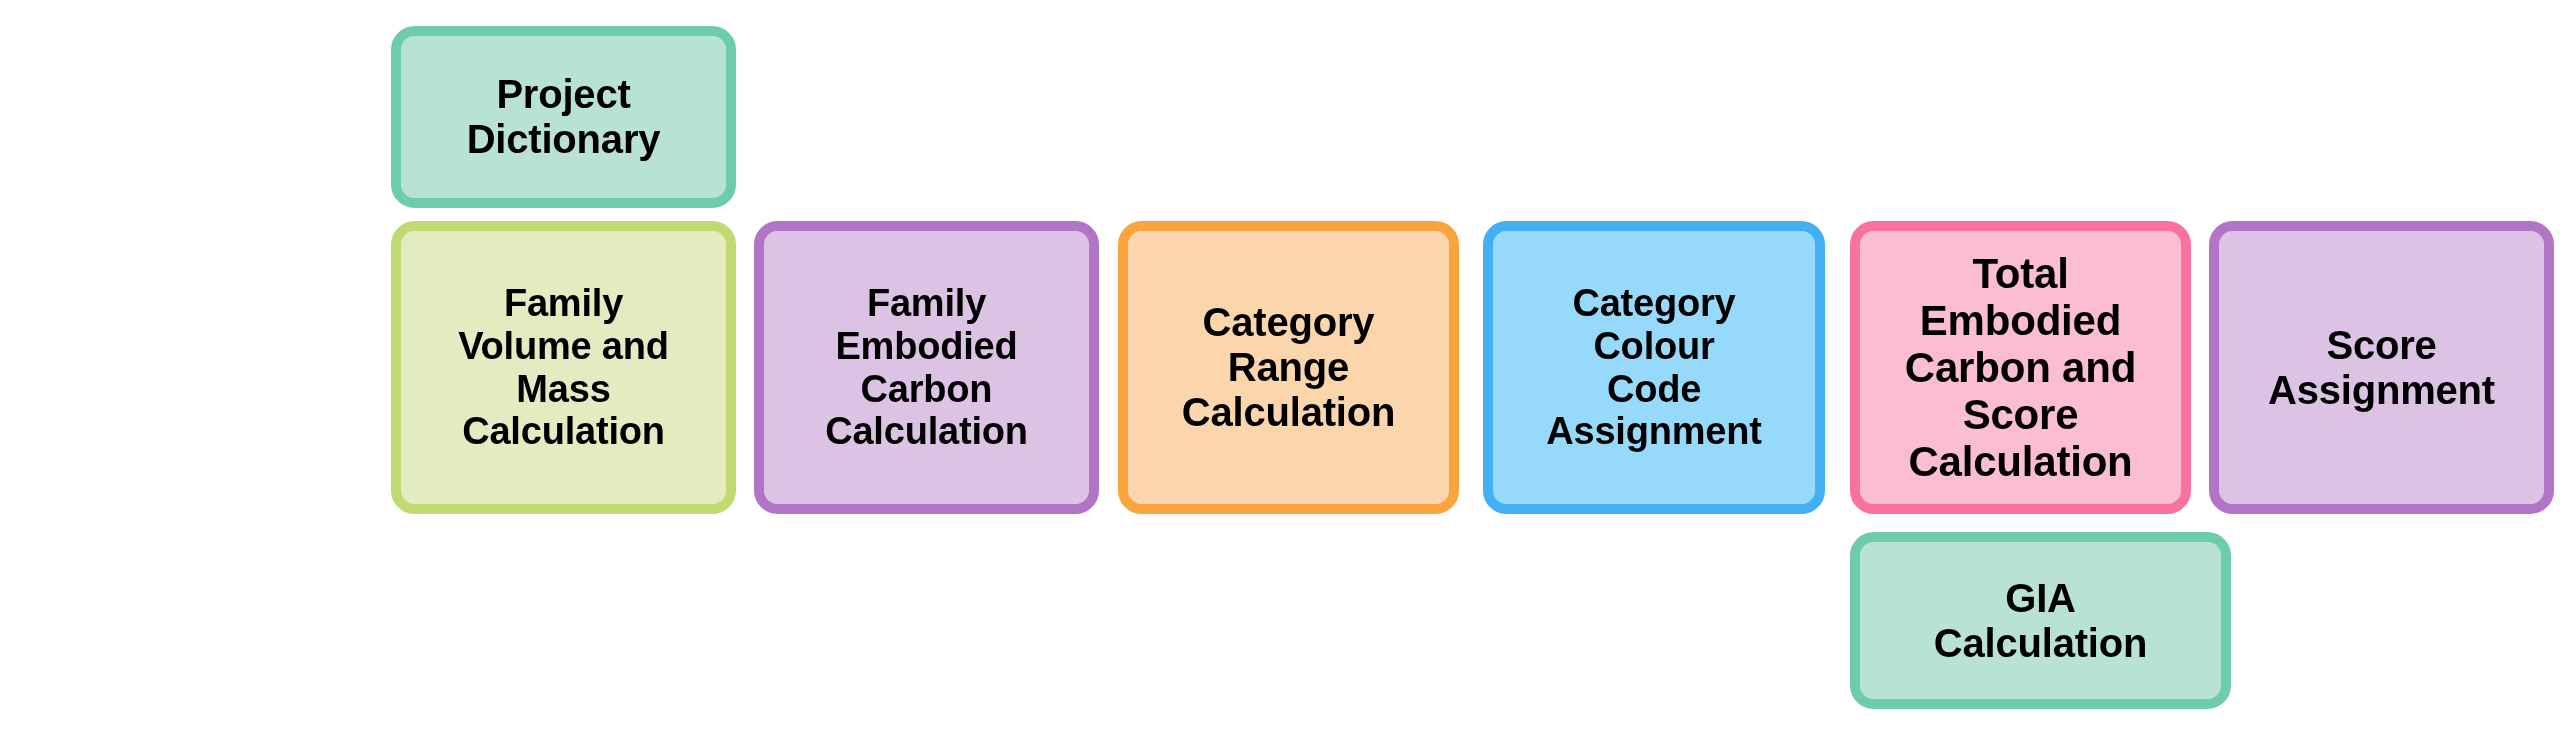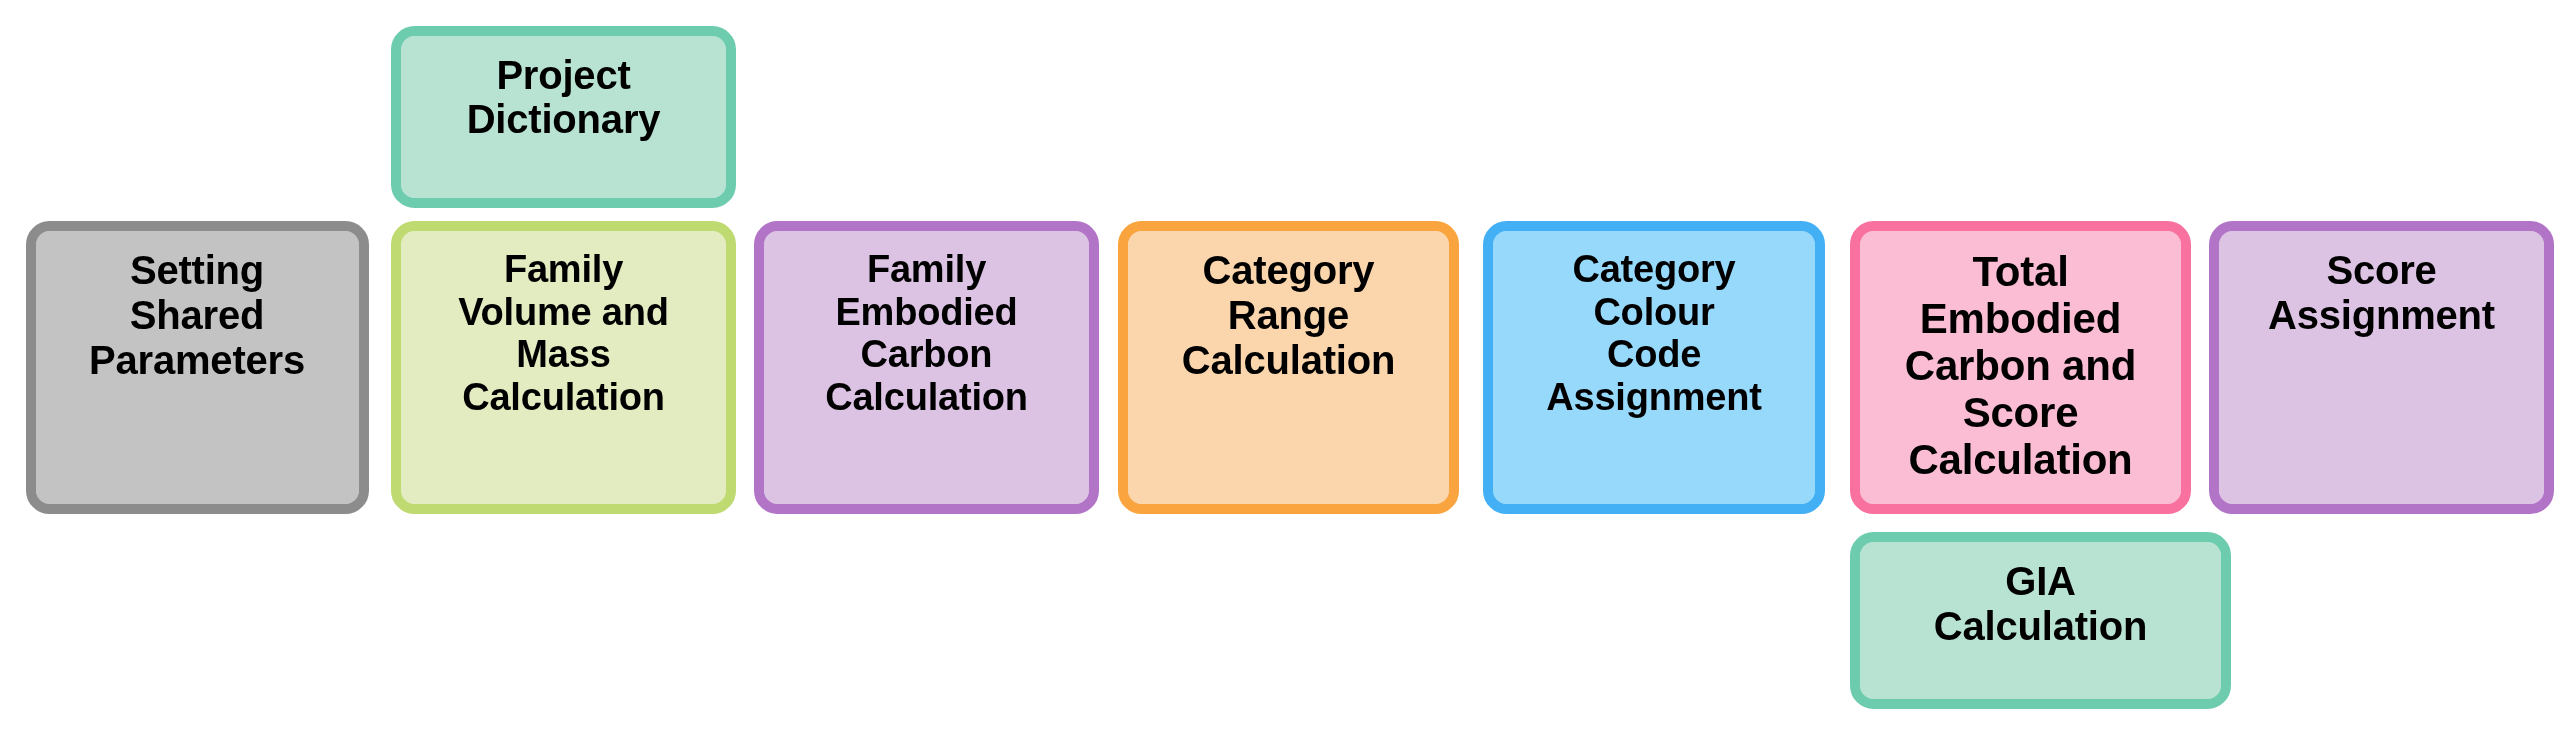--- a/index.html
+++ b/index.html
@@ -26,20 +26,21 @@
     align-items: center;
     justify-content: center;
     text-align: center;
   }
   .node-inner {
     box-sizing: border-box;
     width: 100%;
     height: 100%;
     border-radius: 14.5px;
     display: flex;
+    align-items: center;
     justify-content: center;
     padding: 17px 9px;
   }
   .node-label {
     font-family: "Liberation Sans", sans-serif;
     font-weight: bold;
     font-size: 38px;
     line-height: 1.12;
     color: #000000;
     letter-spacing: -0.2px;
@@ -48,27 +49,20 @@
   }
 </style>
 </head>
 <body>
 
 <div id="canvas" style="background: rgb(255, 255, 255);">
     <div class="node" style="left: 391px; top: 25.5px; width: 345px; height: 182px; border-color: rgb(110, 204, 174); background: rgb(184, 227, 210);">
       <div class="node-inner" style="background: rgb(184, 227, 210);">
         <div class="node-label" style="font-size: 40px;">Project
 Dictionary</div>
-      </div>
-    </div>
-    <div class="node" style="left: 25.5px; top: 221px; width: 343px; height: 293px; border-color: rgb(140, 140, 140); background: rgb(195, 195, 195);">
-      <div class="node-inner" style="background: rgb(195, 195, 195);">
-        <div class="node-label" style="font-size: 40px;">Setting
-Shared
-Parameters</div>
       </div>
     </div>
     <div class="node" style="left: 391px; top: 221px; width: 345px; height: 293px; border-color: rgb(190, 218, 112); background: rgb(226, 236, 192);">
       <div class="node-inner" style="background: rgb(226, 236, 192);">
         <div class="node-label" style="font-size: 38px;">Family
 Volume and
 Mass
 Calculation</div>
       </div>
     </div>

